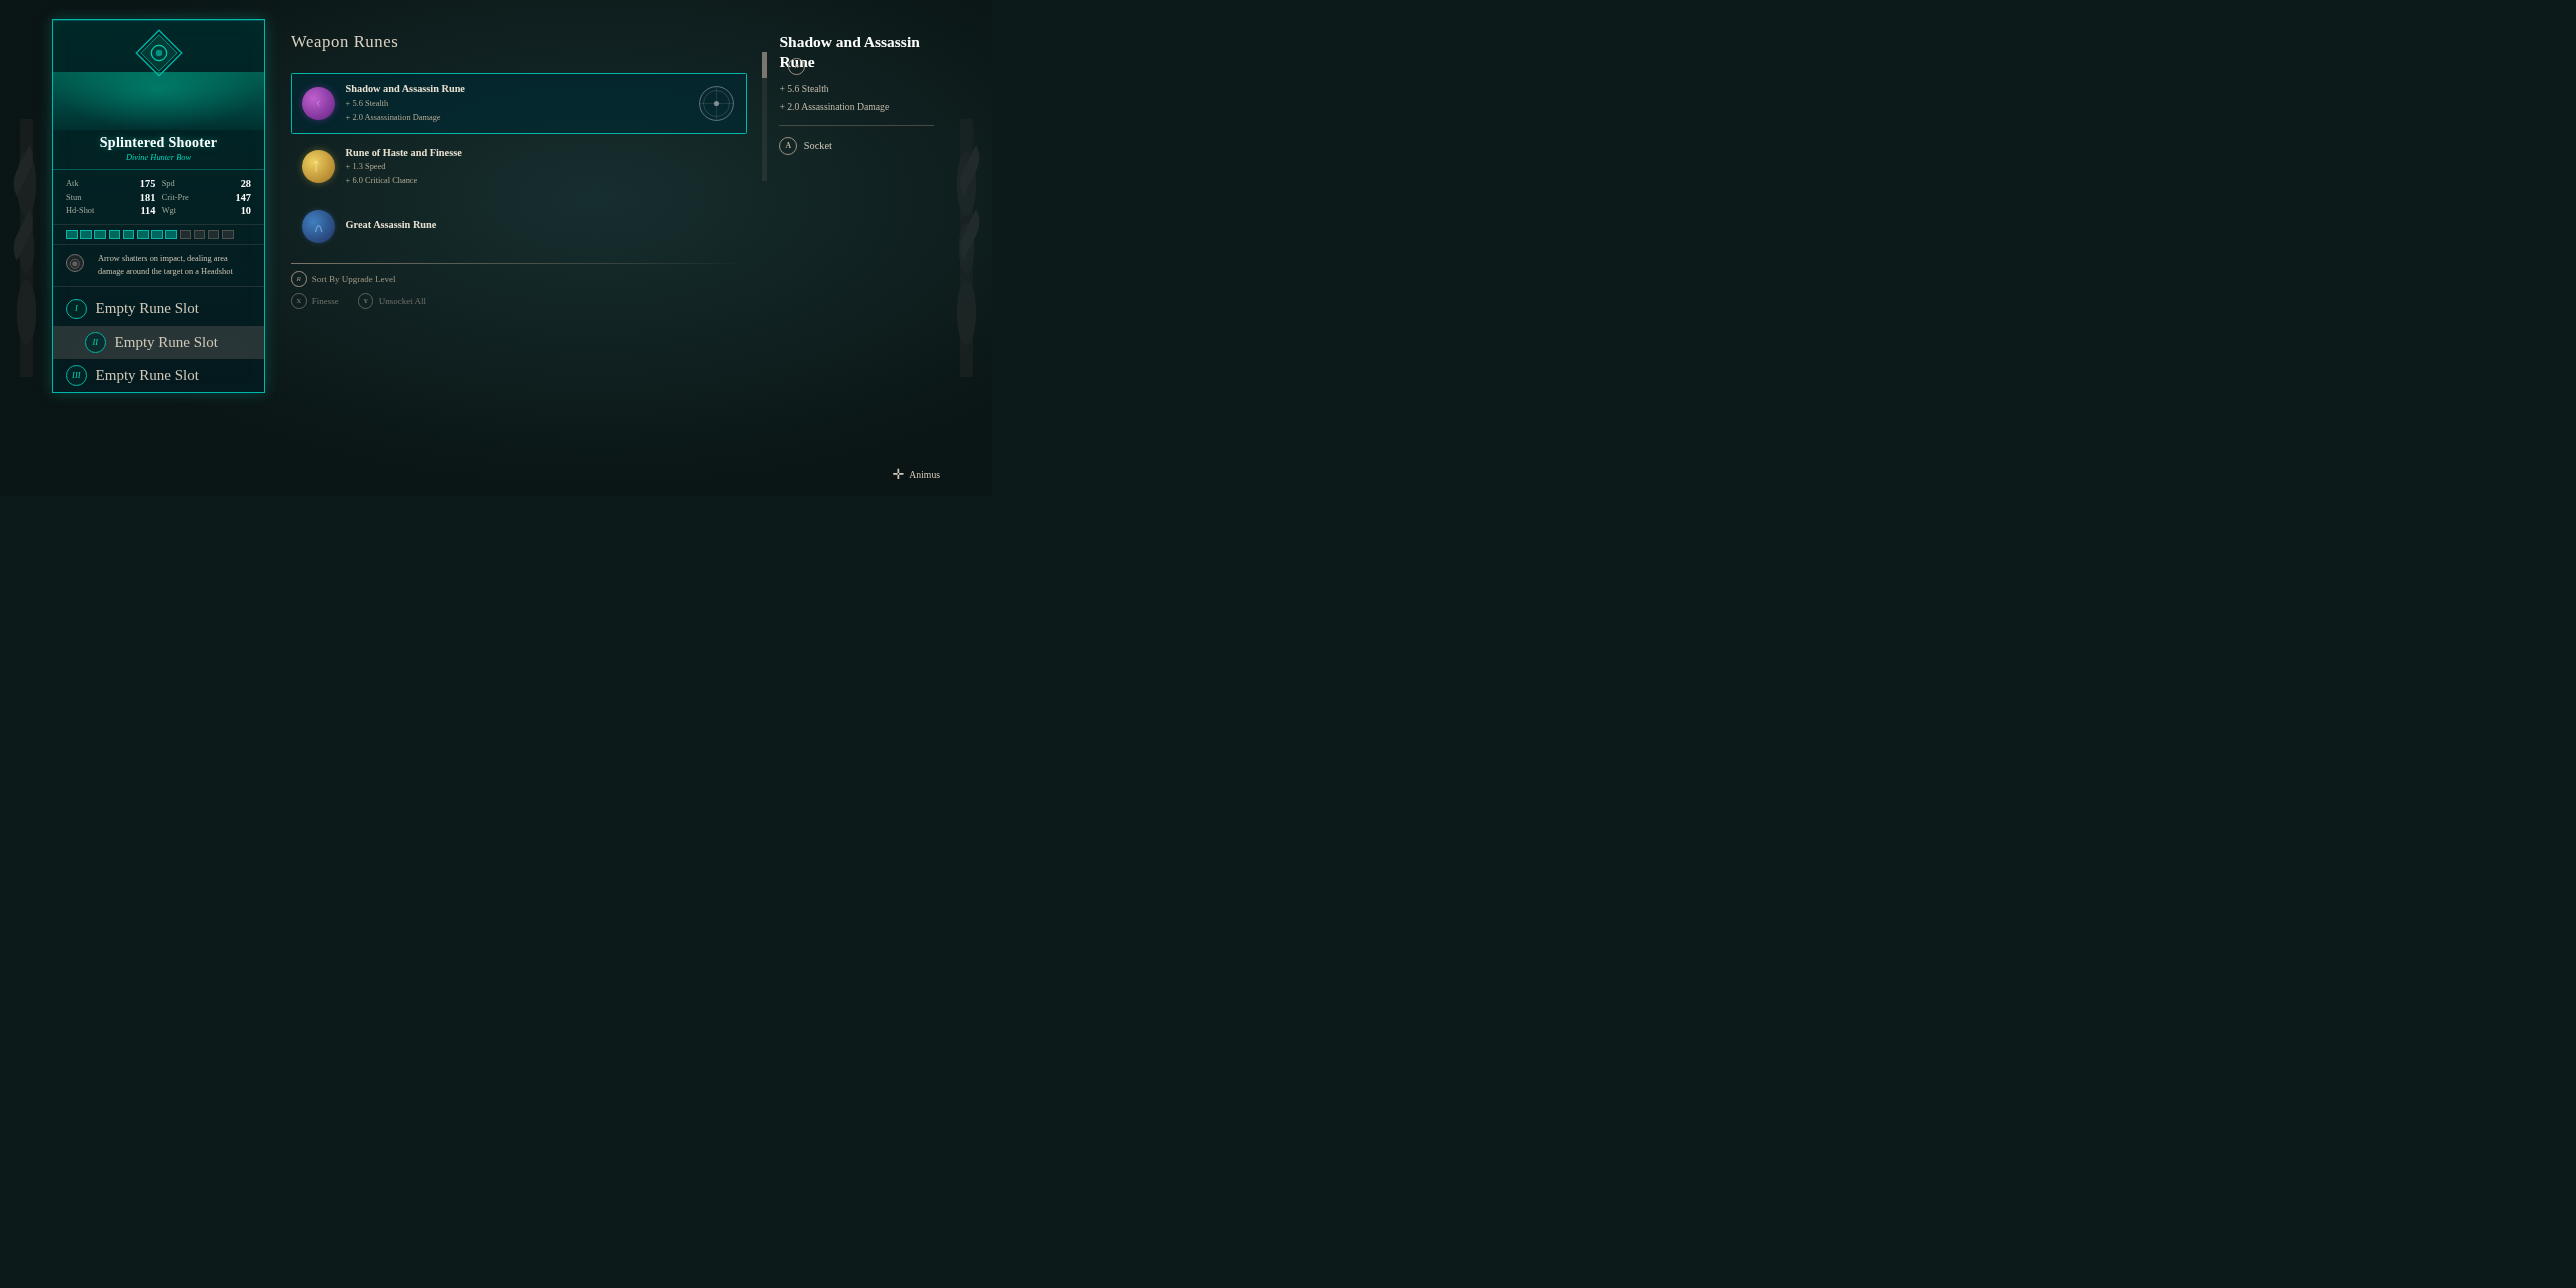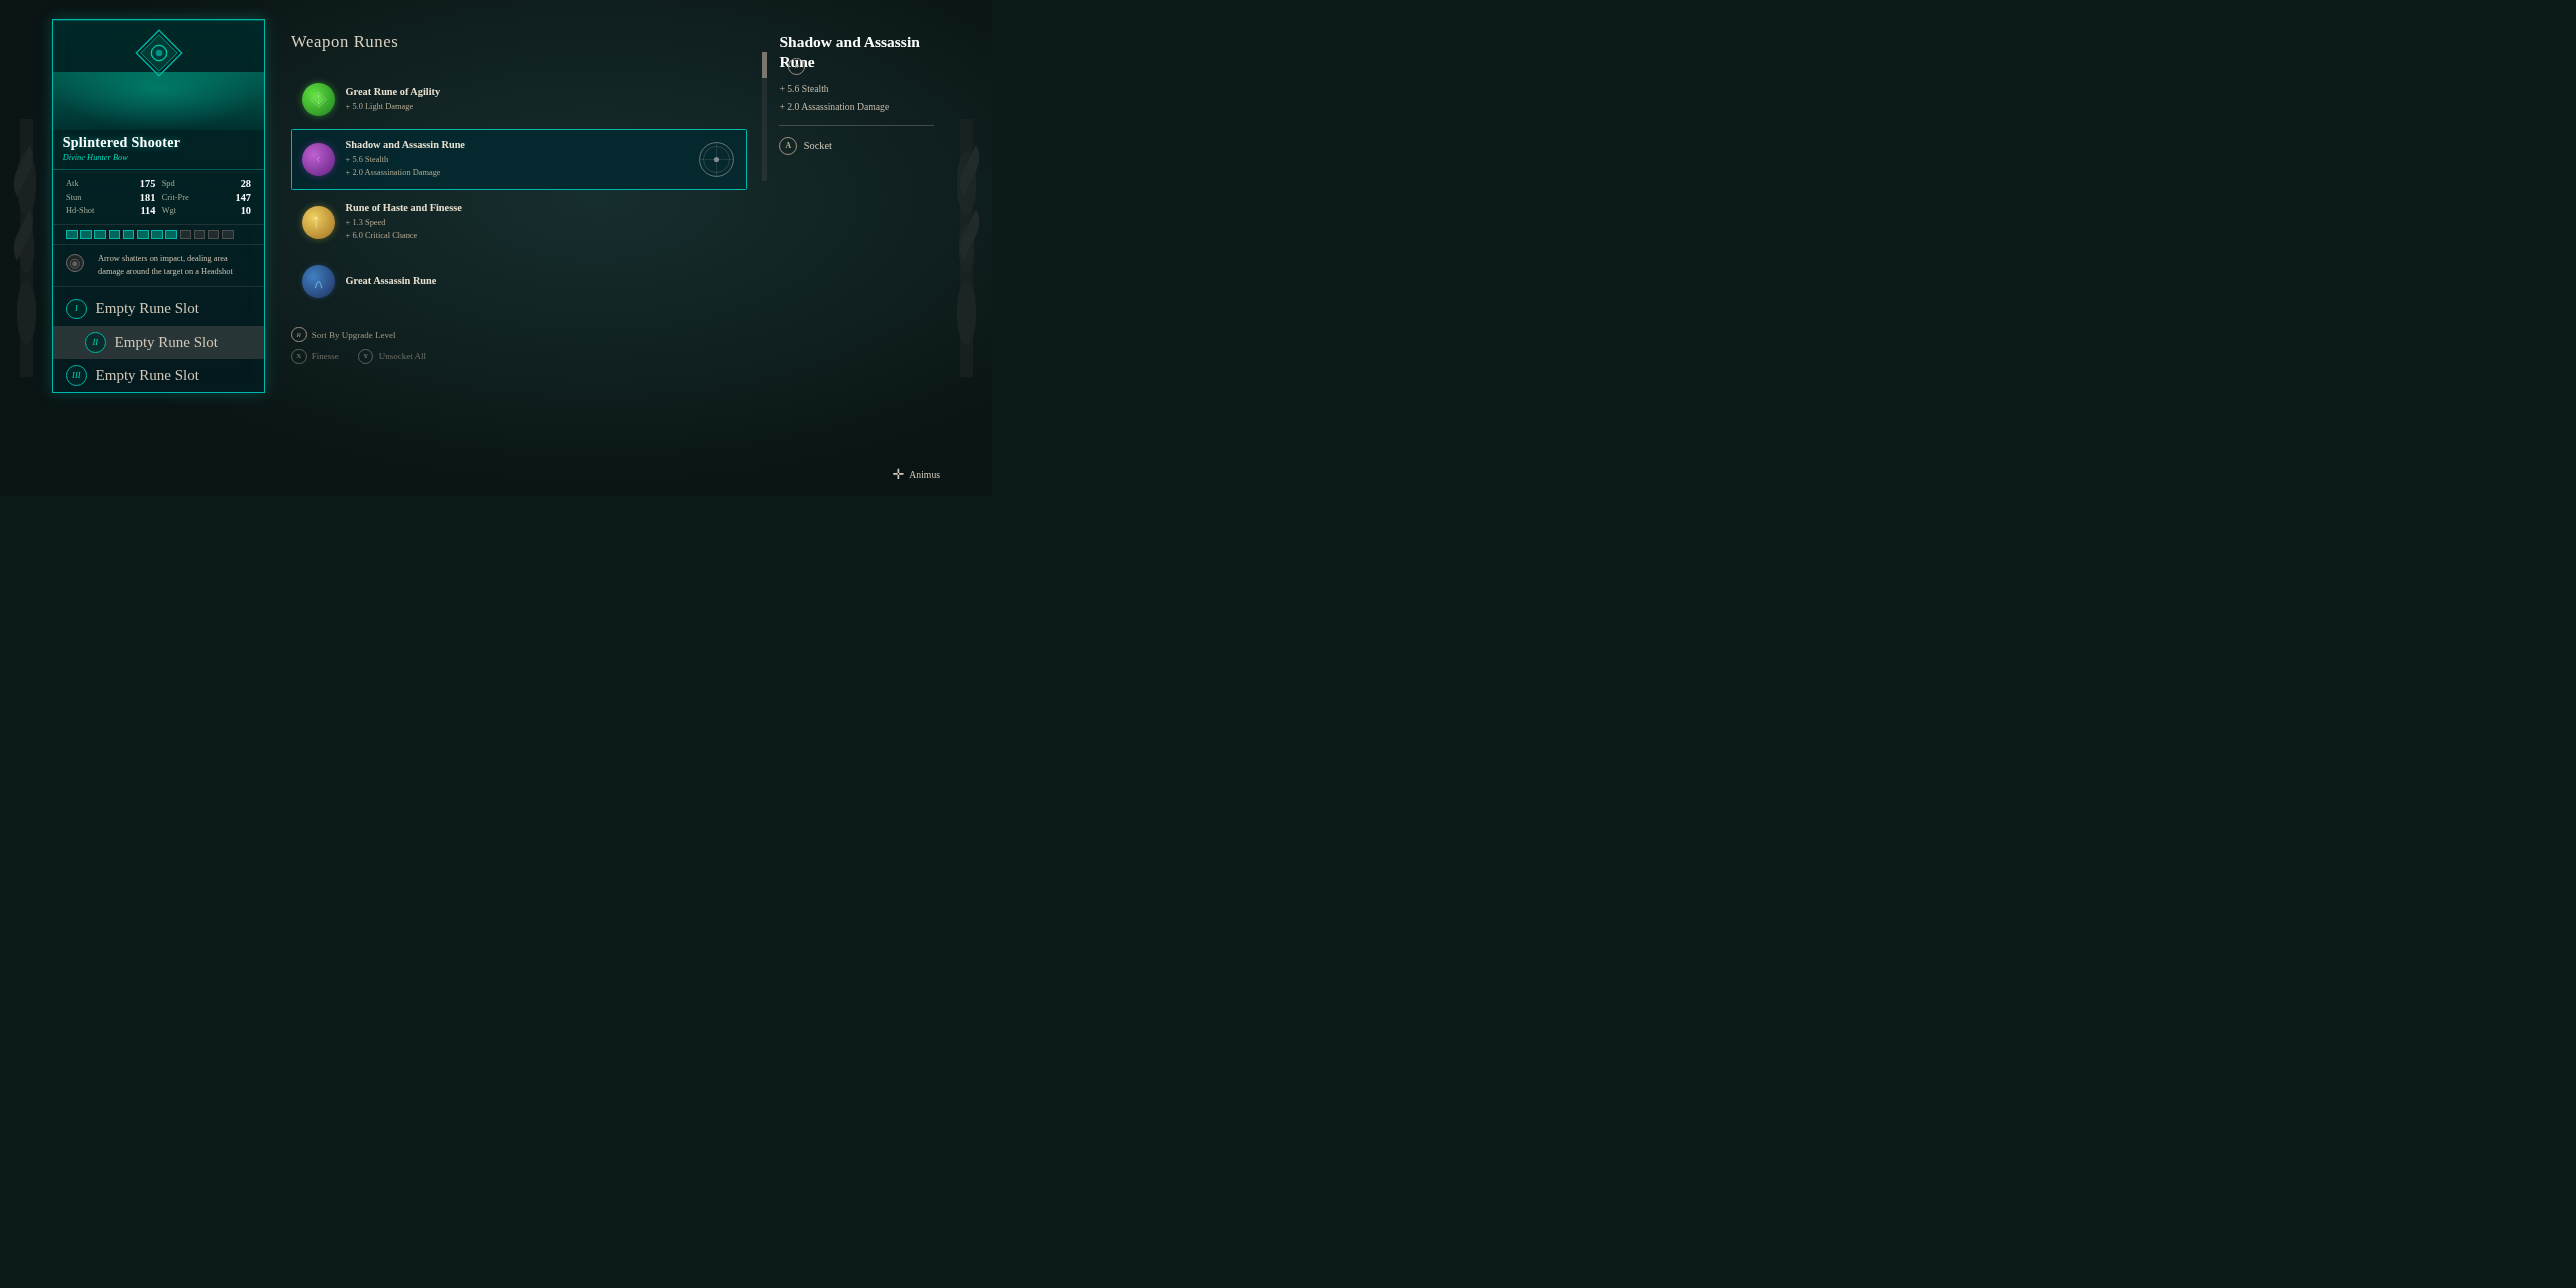--- a/index.html
+++ b/index.html
@@ -93,21 +93,21 @@
     }
 
     .weapon-banner-bg {
       position: absolute;
       width: 100%;
       height: 58px;
       background: radial-gradient(ellipse at 50% 30%, rgba(0,180,150,0.4) 0%, transparent 70%);
     }
 
     .weapon-title-section {
-      text-align: left;
+      text-align: center;
       padding: 5.2px 9.7px 7.7px;
       border-bottom: 0.6px solid rgba(0,184,169,0.4);
     }
 
     .weapon-name {
       font-size: 14px;
       font-weight: bold;
       color: #ffffff;
       letter-spacing: 0.3px;
       text-shadow: 0 0 6.4px rgba(0,200,180,0.5);
@@ -638,33 +638,20 @@
     </div>
 
   </div>
 
   <div class="runes-panel">
     <div class="runes-title">Weapon Runes</div>
     <div class="runes-divider"></div>
 
     <div class="rune-list">
 
-      <div class="rune-item">
-        <div class="rune-gem green">
-          <svg width="19.3" height="19.3" viewBox="0 0 30 30">
-            <polygon points="15,3 27,15 15,27 3,15" fill="none" stroke="rgba(255,255,255,0.4)" stroke-width="1"></polygon>
-            <polygon points="15,8 22,15 15,22 8,15" fill="rgba(100,255,80,0.3)" stroke="rgba(200,255,180,0.6)" stroke-width="1"></polygon>
-            <line x1="15" y1="5" x2="15" y2="25" stroke="rgba(200,255,180,0.5)" stroke-width="1"></line>
-          </svg>
-        </div>
-        <div class="rune-info">
-          <div class="rune-name">Great Rune of Agility</div>
-          <div class="rune-stats">+ 5.0 Light Damage</div>
-        </div>
-      </div>
 
       <div class="rune-item active">
         <div class="rune-gem purple">
           <svg width="19.3" height="19.3" viewBox="0 0 30 30" style="font-size:22px">
             <text x="8" y="22" font-size="20" fill="rgba(220,180,255,0.8)" font-family="serif">ᚲ</text>
           </svg>
         </div>
         <div class="rune-info">
           <div class="rune-name">Shadow and Assassin Rune</div>
           <div class="rune-stats">+ 5.6 Stealth<br>+ 2.0 Assassination Damage</div>

